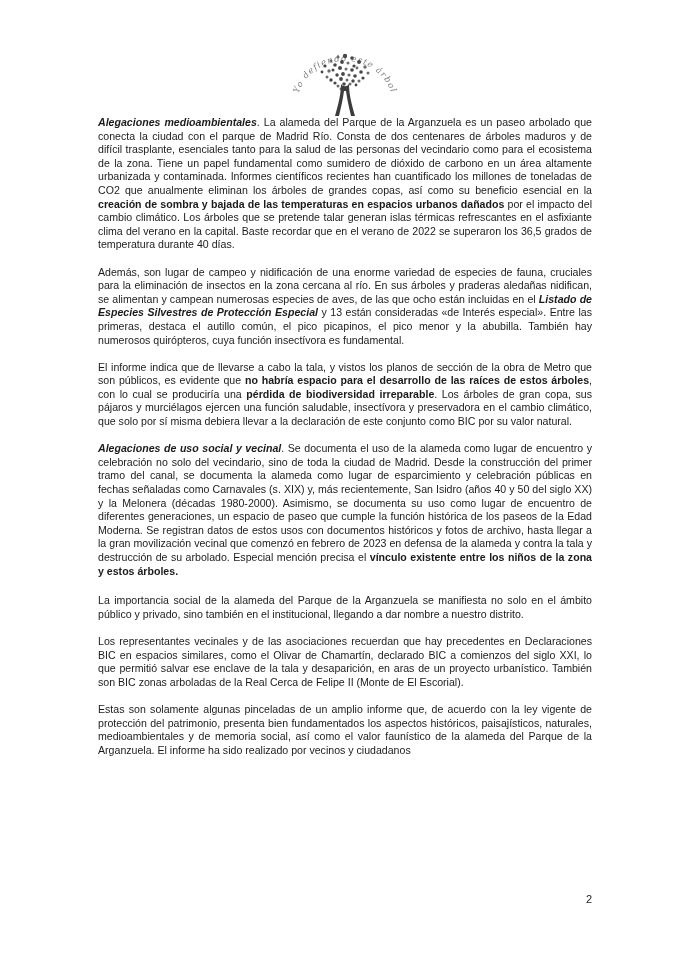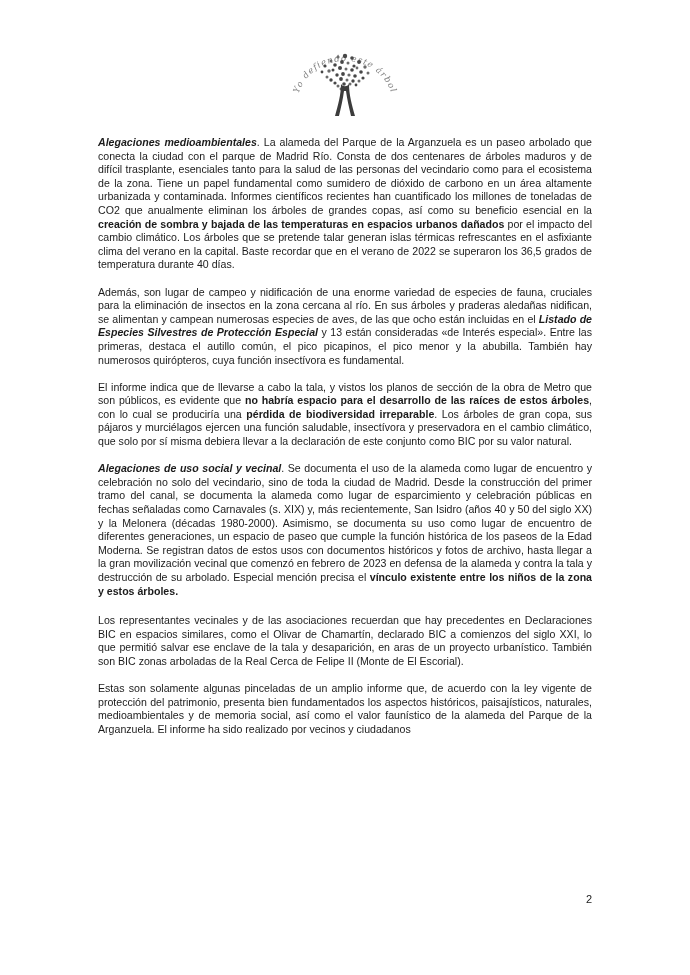--- a/index.html
+++ b/index.html
@@ -20,21 +20,21 @@
   .logo-wrap {
     position: absolute;
     top: 32px;
     left: 0;
     width: 100%;
     display: flex;
     justify-content: center;
   }
   .body-text {
     position: absolute;
-    top: 136px;
+    top: 116px;
     left: 98px;
     width: 494px;
   }
   p.para {
     margin: 0 0 13.6px 0;
     font-size: 10.6px;
     line-height: 13.6px;
     text-align: justify;
     color: #1b1b1b;
   }
@@ -119,19 +119,20 @@
         <path class="trunk" d="M56,52 C56,63 53,73 50,84 L54,84 C56,75 58,67 59,59 L61,59 C62,67 64,75 66,84 L70,84 C67,73 64,63 64,52 C62,55 58,55 56,52 Z"></path>
       </g>
     </svg>
   </div>
 
   <main class="body-text">
     <p class="para"><span class="b i">Alegaciones medioambientales</span><span>. La alameda del Parque de la Arganzuela es un paseo arbolado que conecta la ciudad con el parque de Madrid Río. Consta de dos centenares de árboles maduros y de difícil trasplante, esenciales tanto para la salud de las personas del vecindario como para el ecosistema de la zona. Tiene un papel fundamental como sumidero de dióxido de carbono en un área altamente urbanizada y contaminada. Informes científicos recientes han cuantificado los millones de toneladas de CO2 que anualmente eliminan los árboles de grandes copas, así como su beneficio esencial en la </span><span class="b">creación de sombra y bajada de las temperaturas en espacios urbanos dañados</span><span> por el impacto del cambio climático. Los árboles que se pretende talar generan islas térmicas refrescantes en el asfixiante clima del verano en la capital.  Baste recordar que en el verano de 2022 se superaron los 36,5 grados de temperatura durante 40 días.</span></p>
     <p class="para"><span>Además, son lugar de campeo y nidificación de una enorme variedad de especies de fauna, cruciales para la eliminación de insectos en la zona cercana al río. En sus árboles y praderas aledañas nidifican, se alimentan y campean numerosas especies de aves, de las que ocho están incluidas en el </span><span class="b i">Listado de Especies Silvestres de Protección Especial</span><span> y 13 están consideradas «de Interés especial». Entre las primeras, destaca el autillo común, el pico picapinos, el pico menor y la abubilla. También hay numerosos quirópteros, cuya función insectívora es fundamental.</span></p>
     <p class="para"><span>El informe indica que de llevarse a cabo la tala, y vistos los planos de sección de la obra de Metro que son públicos, es evidente que </span><span class="b">no habría espacio para el desarrollo de las raíces de estos árboles</span><span>, con lo cual se produciría una </span><span class="b">pérdida de biodiversidad irreparable</span><span>. Los árboles de gran copa, sus pájaros y murciélagos ejercen una función saludable, insectívora y preservadora en el cambio climático, que solo por sí misma debiera llevar a la declaración de este conjunto como BIC por su valor natural.</span></p>
     <p class="para no-bottom-gap"><span class="b i">Alegaciones de uso social y vecinal</span><span>. Se documenta el uso de la alameda como lugar de encuentro y celebración no solo del vecindario, sino de toda la ciudad de Madrid. Desde la construcción del primer tramo del canal, se documenta la alameda como lugar de esparcimiento y celebración públicas en fechas señaladas como Carnavales (s. XIX) y, más recientemente, San Isidro (años 40 y 50 del siglo XX) y la Melonera (décadas 1980-2000). Asimismo, se documenta su uso como lugar de encuentro de diferentes generaciones, un espacio de paseo que cumple la función histórica de los paseos de la Edad Moderna. Se registran datos de estos usos con documentos históricos y fotos de archivo, hasta llegar a la gran movilización vecinal que comenzó en febrero de 2023 en defensa de la alameda y contra la tala y destrucción de su arbolado. Especial mención precisa el </span><span class="b">vínculo existente entre los niños de la zona y estos árboles.</span></p>
+    <p class="para"><span>La importancia social de la alameda del Parque de la Arganzuela se manifiesta no solo en el ámbito público y privado, sino también en el institucional, llegando a dar nombre a nuestro distrito.</span></p>
     <p class="para"><span>Los representantes vecinales y de las asociaciones recuerdan que hay precedentes en Declaraciones BIC en espacios similares, como el Olivar de Chamartín, declarado BIC a comienzos del siglo XXI, lo que permitió salvar ese enclave de la tala y desaparición, en aras de un proyecto urbanístico. También son BIC zonas arboladas de la Real Cerca de Felipe II (Monte de El Escorial).</span></p>
     <p class="para"><span>Estas son solamente algunas pinceladas de un amplio informe que, de acuerdo con la ley vigente de protección del patrimonio, presenta bien fundamentados los aspectos históricos, paisajísticos, naturales, medioambientales y de memoria social, así como el valor faunístico de la alameda del Parque de la Arganzuela. El informe ha sido realizado por vecinos y ciudadanos</span></p>
   </main>
 
   <div class="page-number">2</div>
 
 </div>
 
 </body></html>

